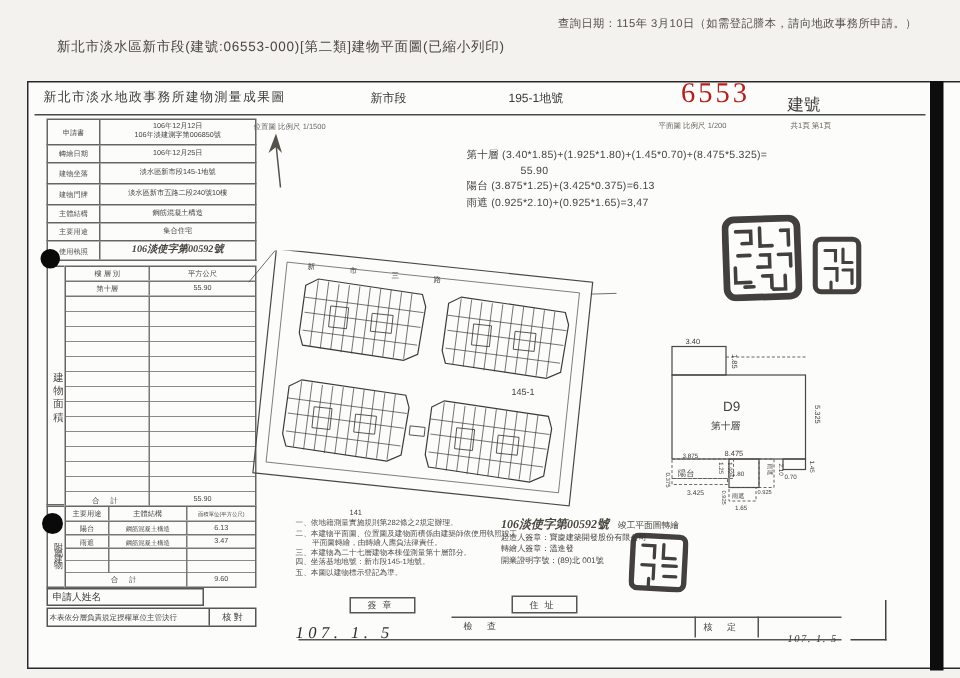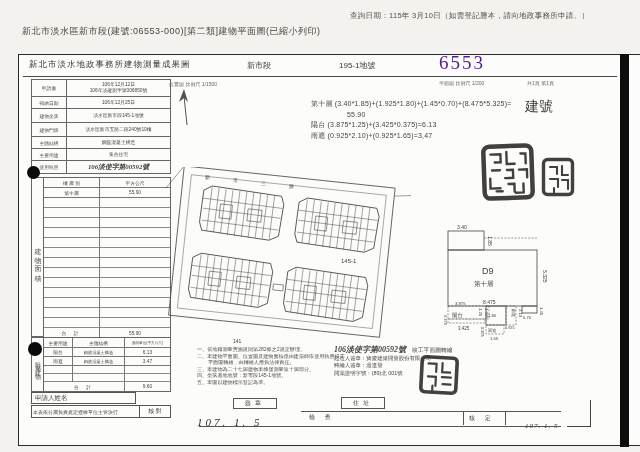--- a/index.html
+++ b/index.html
@@ -2,31 +2,31 @@
 <html><head>
 <meta charset="utf-8">
 <style>
   html,body{margin:0;padding:0;background:#e8e6e2;}
   .page{position:relative;width:640px;height:452px;background:#f3f2ef;overflow:hidden;
         font-family:"Liberation Sans",sans-serif;color:#3c3a37;}
   .abs{position:absolute;}
   
   .sys-title{left:30px;top:6px;font-family:"Liberation Serif",serif;font-size:13px;font-weight:bold;
              letter-spacing:1.5px;color:#4a4440;}
-  .query-date{left:350px;top:11px;font-size:7.5px;color:#55504a;letter-spacing:.3px;}
-  .sys-subtitle{left:22px;top:25px;font-size:9px;letter-spacing:.5px;color:#4a4540;}
+  .query-date{left:372px;top:11px;font-size:7.5px;color:#55504a;letter-spacing:.3px;}
+  .sys-subtitle{left:38px;top:25px;font-size:9px;letter-spacing:.5px;color:#4a4540;}
   
   .sheet{left:18px;top:54px;width:603px;height:390px;background:#fcfcfb;border:1.5px solid #2a2a2a;padding-left:40px;}
   .scan-edge{left:620px;top:54px;width:9px;height:393px;background:#0d0d0d;}
   .dot{border-radius:50%;background:#0a0a0a;}
   .doc-title{left:10px;top:4px;font-size:8.5px;letter-spacing:1px;color:#3e3b37;}
   .doc-section{left:228px;top:5px;font-size:8px;}
   .doc-landno{left:320px;top:5px;font-size:8px;}
-  .doc-bno{left:420px;top:-3px;font-size:19px;font-family:"Liberation Serif",serif;letter-spacing:2px;color:#4c1d95;}
-  .doc-bno-unit{left:506px;top:7px;font-size:14px;margin-top:36px;}
+  .doc-bno{left:435px;top:-3px;font-size:19px;font-family:"Liberation Serif",serif;letter-spacing:2px;color:#b91c1c;}
+  .doc-bno-unit{left:506px;top:7px;font-size:11px;}
   .hr{left:4px;top:21px;width:594px;border-top:1px solid #4a4a4a;height:0;}
   .tiny{font-size:5px;color:#6b6660;}
   
   .info-table{left:12px;top:24px;width:140px;border-top:.5px solid #666;}
   .irow{display:flex;border:.5px solid #666;border-top:none;box-sizing:border-box;}
   .ilabel{width:34px;border-right:.5px solid #666;font-size:4.8px;display:flex;align-items:center;
           justify-content:center;text-align:center;color:#53504a;}
   .ivalue{flex:1;font-size:4.8px;display:flex;flex-direction:column;align-items:center;justify-content:center;
           line-height:6px;text-align:center;color:#47443f;}
   .permit-style{font-family:"Liberation Serif",serif;font-style:italic;font-weight:bold;font-size:6.8px;}

